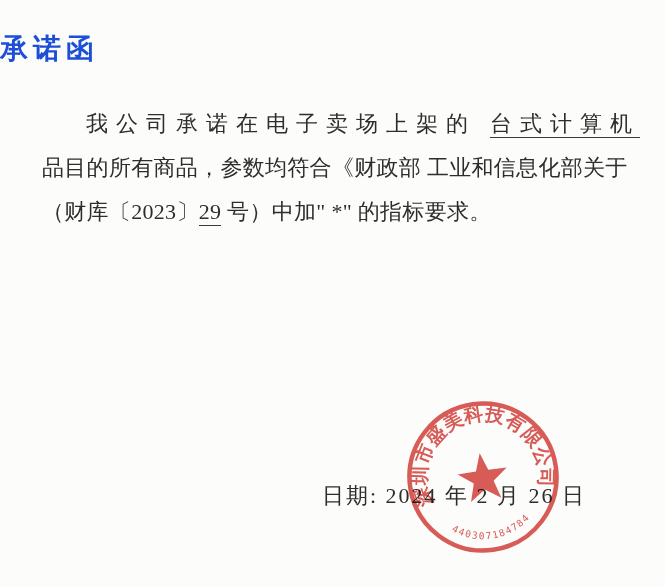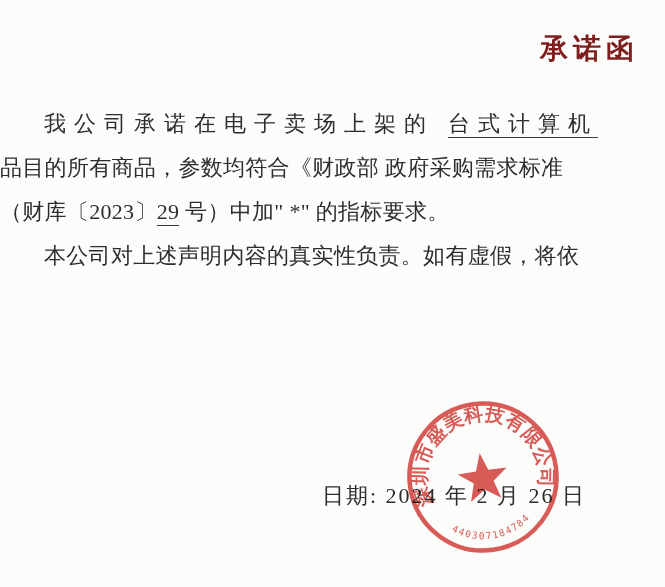--- a/index.html
+++ b/index.html
@@ -11,30 +11,31 @@
     position: relative;
     width: 665px;
     height: 587px;
     margin: 0 auto;
     background: #fcfcfb;
     color: #2d2d2d;
     overflow: hidden;
   }
   .doc-title {
     padding-top: 30px;
-    text-align: right;
+    text-align: left;
     margin-right: 26px;
     font-family: "Liberation Sans", "DejaVu Sans", sans-serif;
     font-weight: bold;
     font-size: 28px;
     letter-spacing: 5px;
-    color: #7f1d1d;
+    color: #1d4ed8;
   }
   .doc-body {
     margin-top: 34px;
+    padding-left: 42px;
     padding-right: 38px;
     font-size: 22px;
     line-height: 44px;
   }
   .line { white-space: nowrap; letter-spacing: 0.3px; }
   .indent { text-indent: 44px; }
   .spread { letter-spacing: 8px; }
   .u {
     border-bottom: 1.5px solid #3a3a3a;
     padding-bottom: 1px;
@@ -64,27 +65,24 @@
 
 <div class="page">
 
   <div class="doc-title">承诺函</div>
 
   <div class="doc-body">
     <div class="line indent spread">
       <span>我公司承诺在电子卖场上架的</span><span class="u gap-before">台式计算机</span>
     </div>
     <div class="line">
-      <span>品目的所有商品，参数均符合《财政部 政府采购需求标准</span>
+      <span>品目的所有商品，参数均符合《财政部 工业和信息化部关于</span>
     </div>
     <div class="line">
       <span>（财库〔2023〕</span><span class="u">29</span><span> 号）中加" *" 的指标要求。</span>
-    </div>
-    <div class="line indent">
-      <span>本公司对上述声明内容的真实性负责。如有虚假，将依</span>
     </div>
   </div>
 
 
   <div class="sig-line sig-date">
     <span>日期: </span><span>2024 年 2 月 26 日</span>
   </div>
 
   <svg class="seal" viewBox="0 0 162 162">
     <defs>

